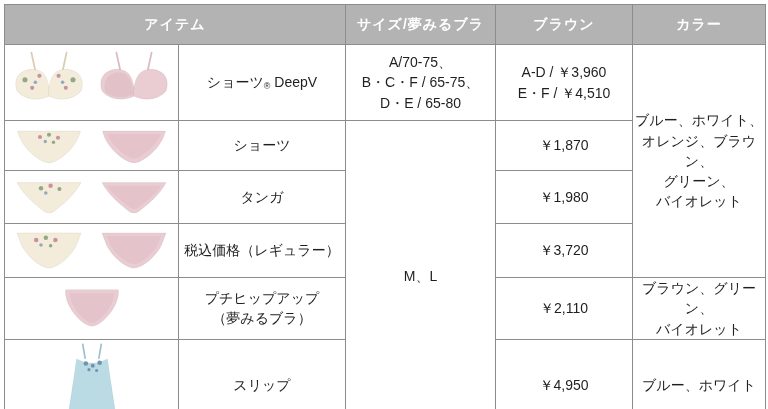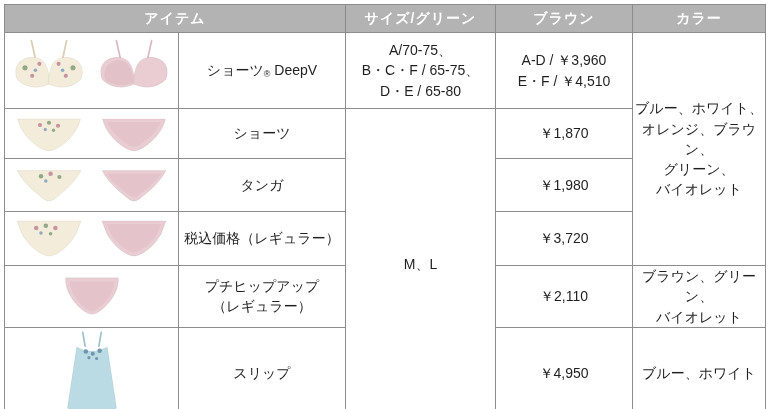--- a/index.html
+++ b/index.html
@@ -7,21 +7,21 @@
     position:relative;width:768px;height:409px;background:#ffffff;overflow:hidden;
     font-family:"Liberation Sans","DejaVu Sans",sans-serif;color:#1f1f1f;
   }
   table.spec{
     position:absolute;left:4px;top:4px;width:761px;
     border-collapse:collapse;table-layout:fixed;
   }
   col.c-img{width:174px;} col.c-name{width:167px;} col.c-size{width:150px;}
   col.c-price{width:137px;} col.c-color{width:133px;}
   th,td{border:1px solid #8c8c8c;padding:0;text-align:center;vertical-align:middle;}
-  thead tr{height:28px;}
+  thead tr{height:40px;}
   th{
     background:#b3b3b3;color:#ffffff;font-weight:bold;font-size:14px;letter-spacing:1px;
   }
   tr.r-bra{height:76px;} tr.r-shorts{height:50px;padding-left:9px;} tr.r-tanga{height:53px;}
   tr.r-sanitary{height:54px;} tr.r-hipup{height:48px;} tr.r-slip{height:92px;}
   td{font-size:14px;line-height:1.45;}
   .pre{white-space:pre-line;}
   .reg{font-size:9px;vertical-align:-2px;}
   .img-wrap{display:flex;align-items:center;justify-content:center;gap:5px;width:100%;height:100%;}
   svg.garment{display:block;}
@@ -38,21 +38,21 @@
     <colgroup>
       <col class="c-img">
         <col class="c-name">
         <col class="c-size">
         <col class="c-price">
         <col class="c-color">
     </colgroup>
     <thead>
       <tr>
         <th colspan="2">アイテム</th>
-        <th>サイズ/グリーン</th>
+        <th>サイズ/夢みるブラ</th>
         <th>ブラウン</th>
         <th>カラー</th>
       </tr>
     </thead>
     <tbody>
 
       <tr class="r-bra">
         <td>
           <div class="img-wrap">
             <svg class="garment" width="80" height="68" viewBox="0 0 100 84">
@@ -166,21 +166,21 @@
       <tr class="r-hipup">
         <td>
           <div class="img-wrap">
             <svg class="garment" width="88" height="44" viewBox="0 0 100 60">
               <path class="outline" d="M14,5 L86,5 C88,24 70,46 57,53 Q50,57 43,53 C30,46 12,24 14,5 Z" fill="#e9cdd2"></path>
               <path d="M20,10 L80,10 C80,26 66,43 55,49 Q50,52 45,49 C34,43 20,26 20,10 Z" opacity="0.4" fill="#dcb6be"></path>
             </svg>
           </div>
         </td>
         <td class="pre">プチヒップアップ
-（レギュラー）</td>
+（夢みるブラ）</td>
         <td>￥2,110</td>
         <td class="pre">ブラウン、グリーン、
 バイオレット</td>
       </tr>
 
       <tr class="r-slip">
         <td>
           <div class="img-wrap">
             <svg class="garment" width="72" height="86" viewBox="0 0 90 112">
               <path class="strap blueline" d="M33,3 L36,21"></path>

